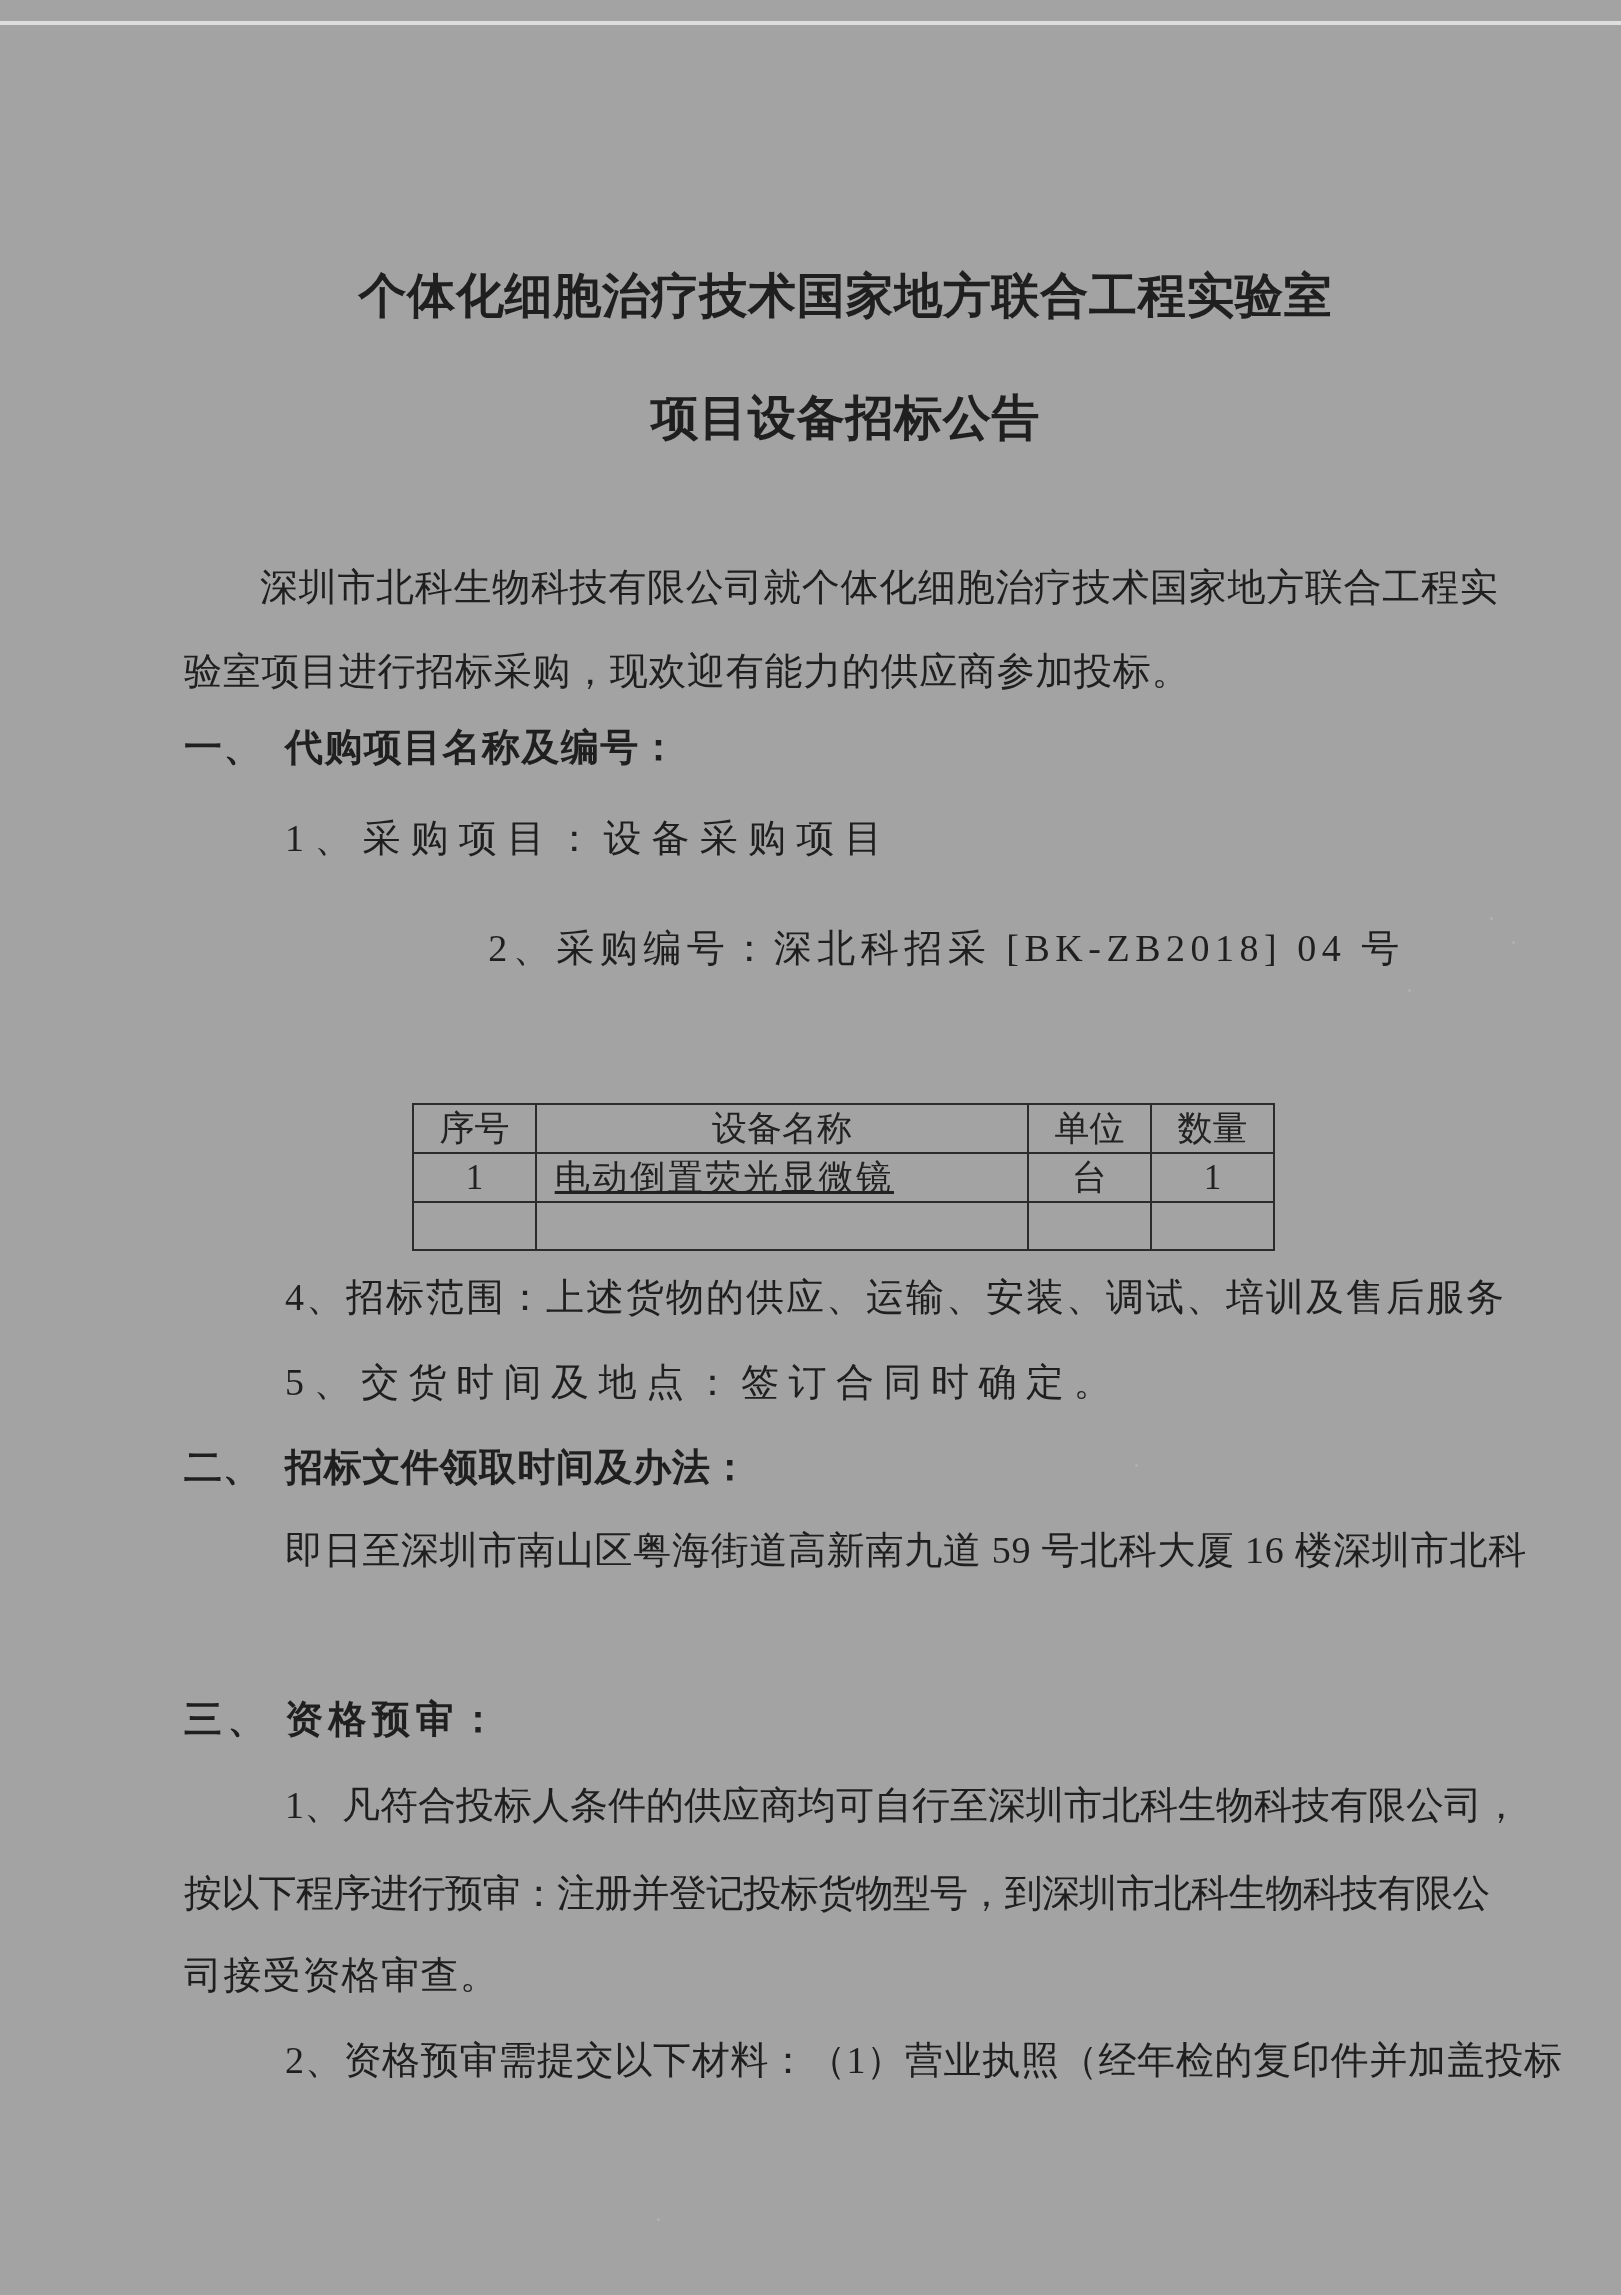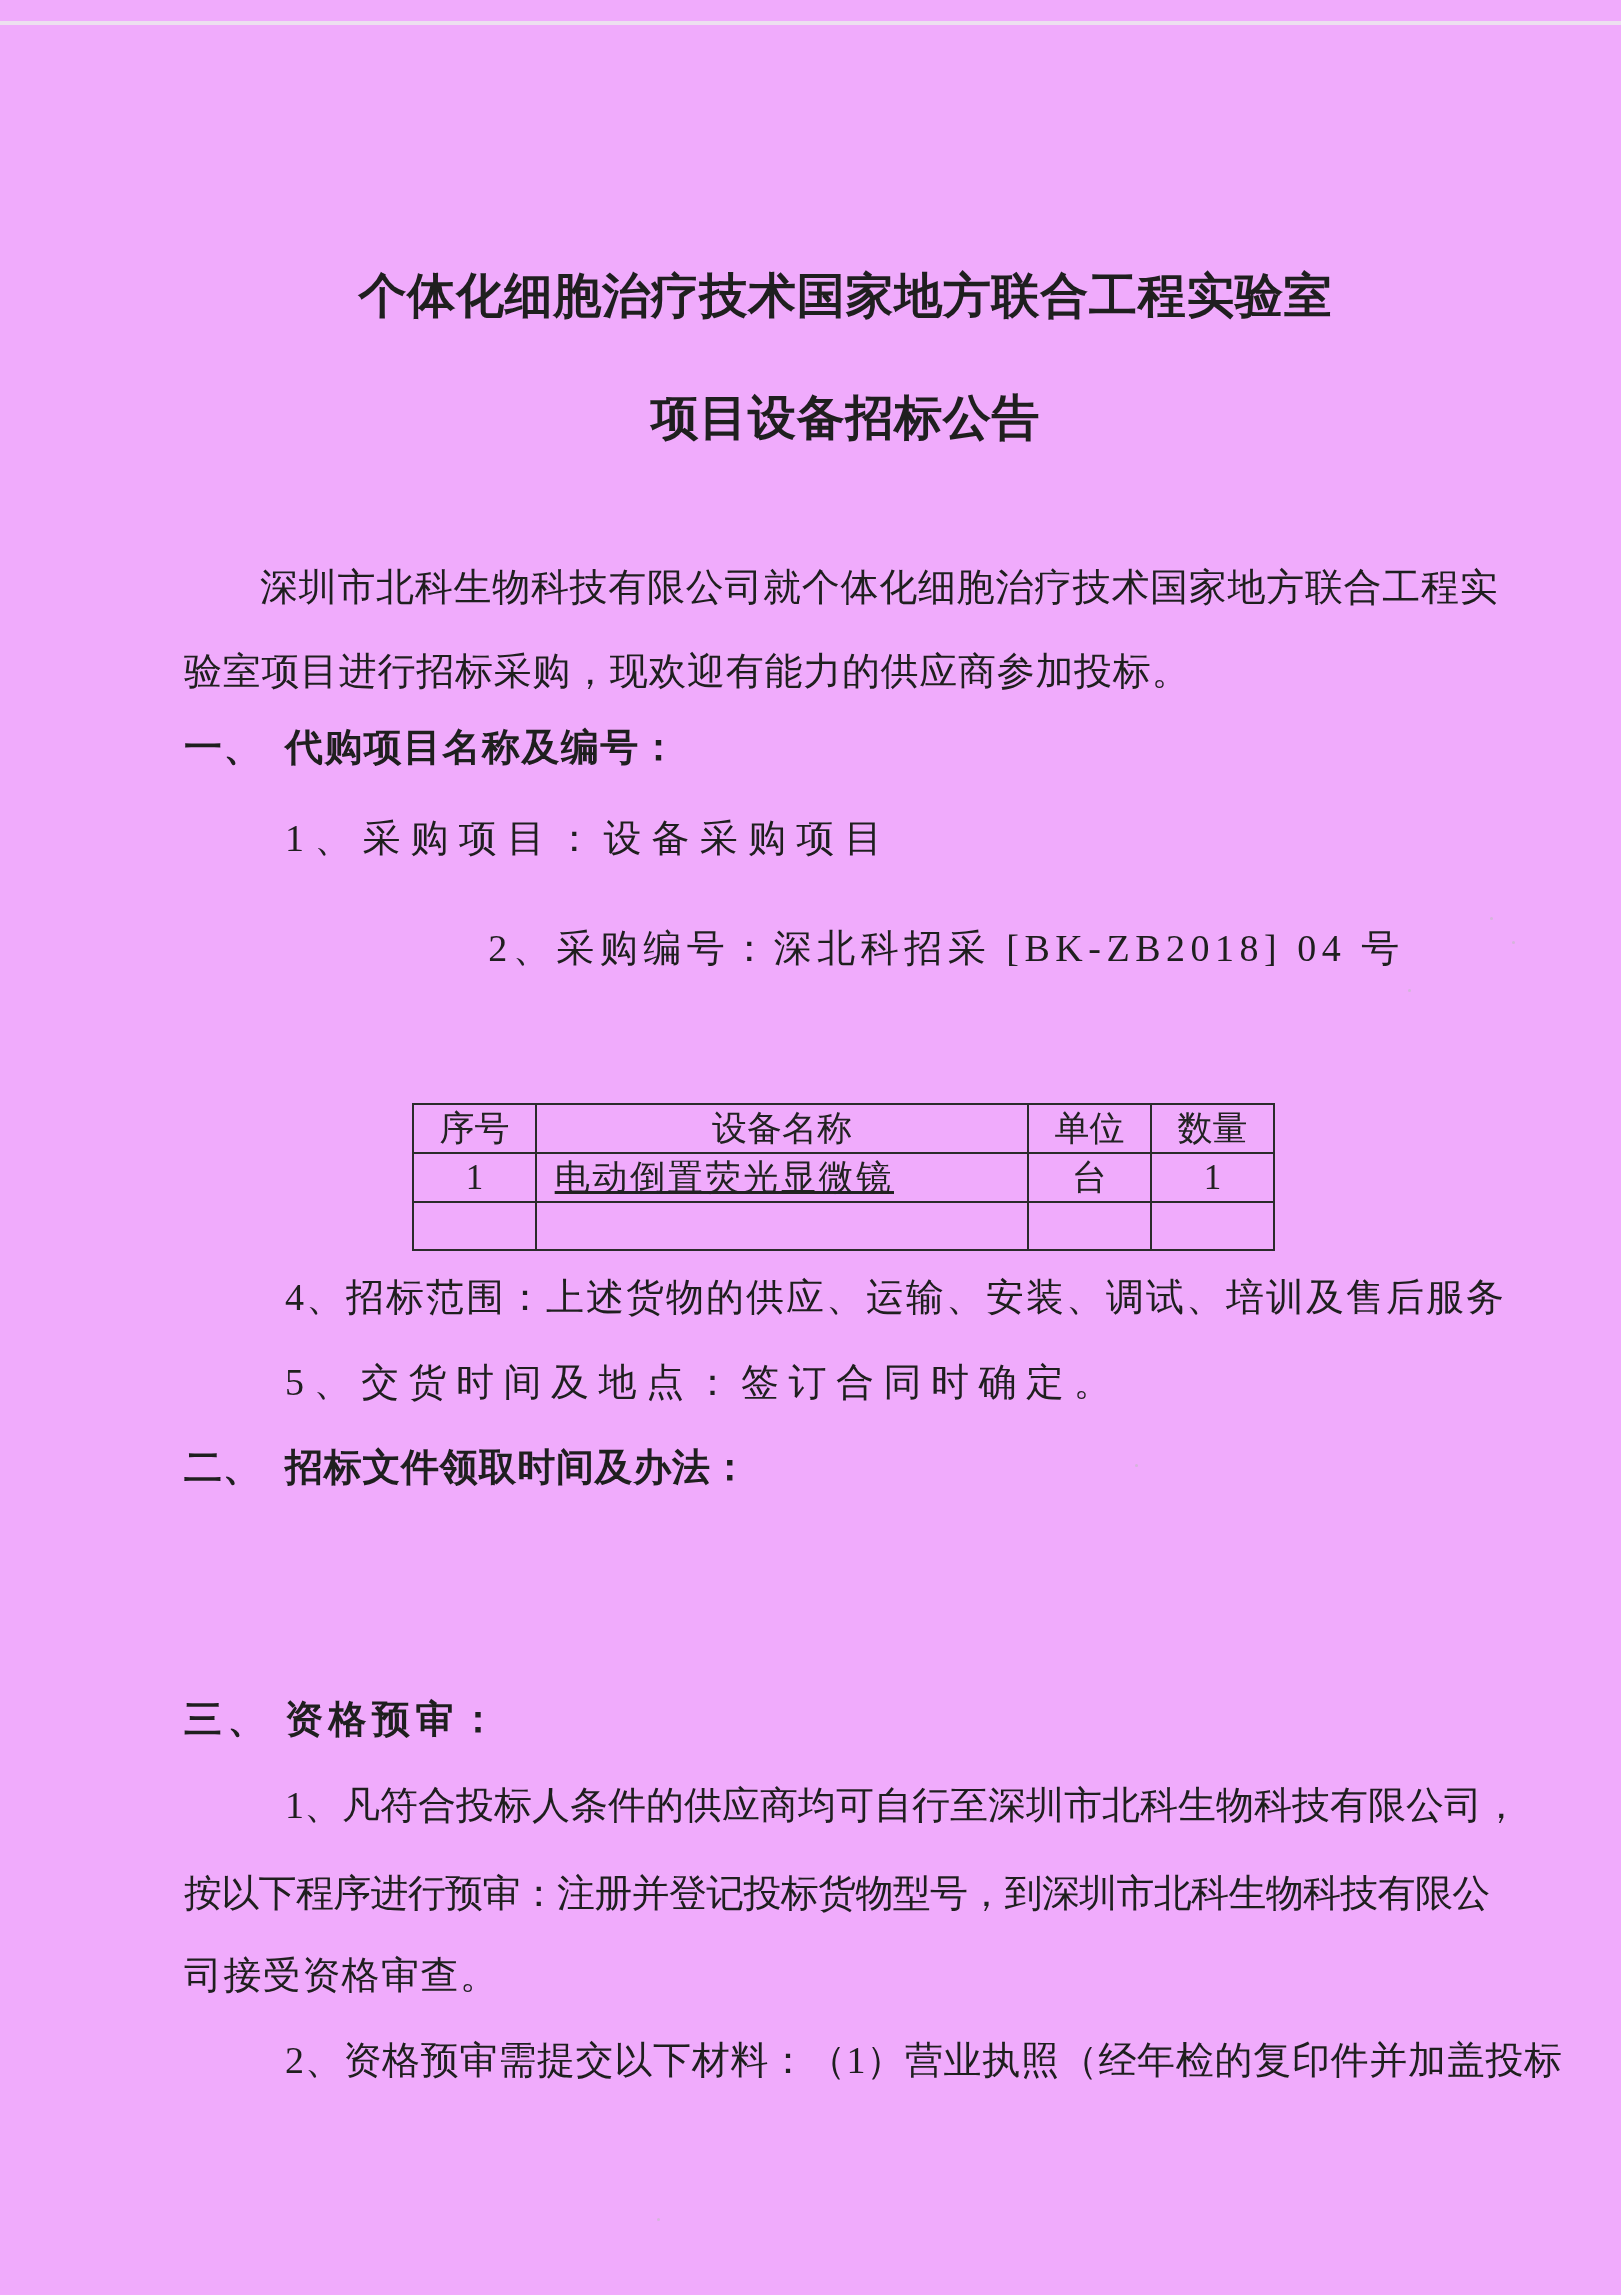--- a/index.html
+++ b/index.html
@@ -1,20 +1,20 @@
 <!DOCTYPE html>
 <html style="font-size:11px"><head>
 <meta charset="utf-8">
 <style>
   html, body { margin: 0; padding: 0; background: #ffffff; }
   .page {
     position: relative;
     width: 1622px;
     height: 2295px;
-    background: #f0abfc;
+    background: #a3a3a3;
     font-family: "Liberation Serif", "DejaVu Serif", serif;
     color: #1f1f1f;
     overflow: hidden;
   }
   
   .scan-band {
     position: absolute; top: 20.5px; left: 0; width: 100%; height: 4.1px;
     background: #ececec; opacity: .8;
   }
   .speck { position: absolute; width: 3.4px; height: 3.4px; border-radius: 50%; background: #bdbdbd; opacity: .55; }
@@ -102,20 +102,21 @@
       </tr>
     </tbody>
   </table>
 
   <div class="tline" style="top:1273px; padding-left:101px; letter-spacing:2px;">4、招标范围：上述货物的供应、运输、安装、调试、培训及售后服务</div>
   <div class="tline" style="top:1358px; padding-left:101px; letter-spacing:9.5px;">5、交货时间及地点：签订合同时确定。</div>
 
   <div class="tline heading" style="top:1443px; letter-spacing:0.7px;">
     <span class="marker">二、</span><span>招标文件领取时间及办法：</span>
   </div>
+  <div class="tline" style="top:1526px; padding-left:101px; letter-spacing:0.7px;">即日至深圳市南山区粤海街道高新南九道 59 号北科大厦 16 楼深圳市北科</div>
 
   <div class="tline heading" style="top:1695px; letter-spacing:5.5px;">
     <span class="marker">三、</span><span>资格预审：</span>
   </div>
   <div class="tline" style="top:1781px; padding-left:101px; letter-spacing:0px;">1、凡符合投标人条件的供应商均可自行至深圳市北科生物科技有限公司，</div>
   <div class="tline" style="top:1951px; letter-spacing:1.4px;">司接受资格审查。</div>
   <div class="tline" style="top:1869px; letter-spacing:-0.7px;">按以下程序进行预审：注册并登记投标货物型号，到深圳市北科生物科技有限公</div>
   <div class="tline" style="top:2036px; padding-left:101px; letter-spacing:0.7px;">2、资格预审需提交以下材料：（1）营业执照（经年检的复印件并加盖投标</div>
 
   <div class="speck" style="left:1490px; top:917px;"></div>

